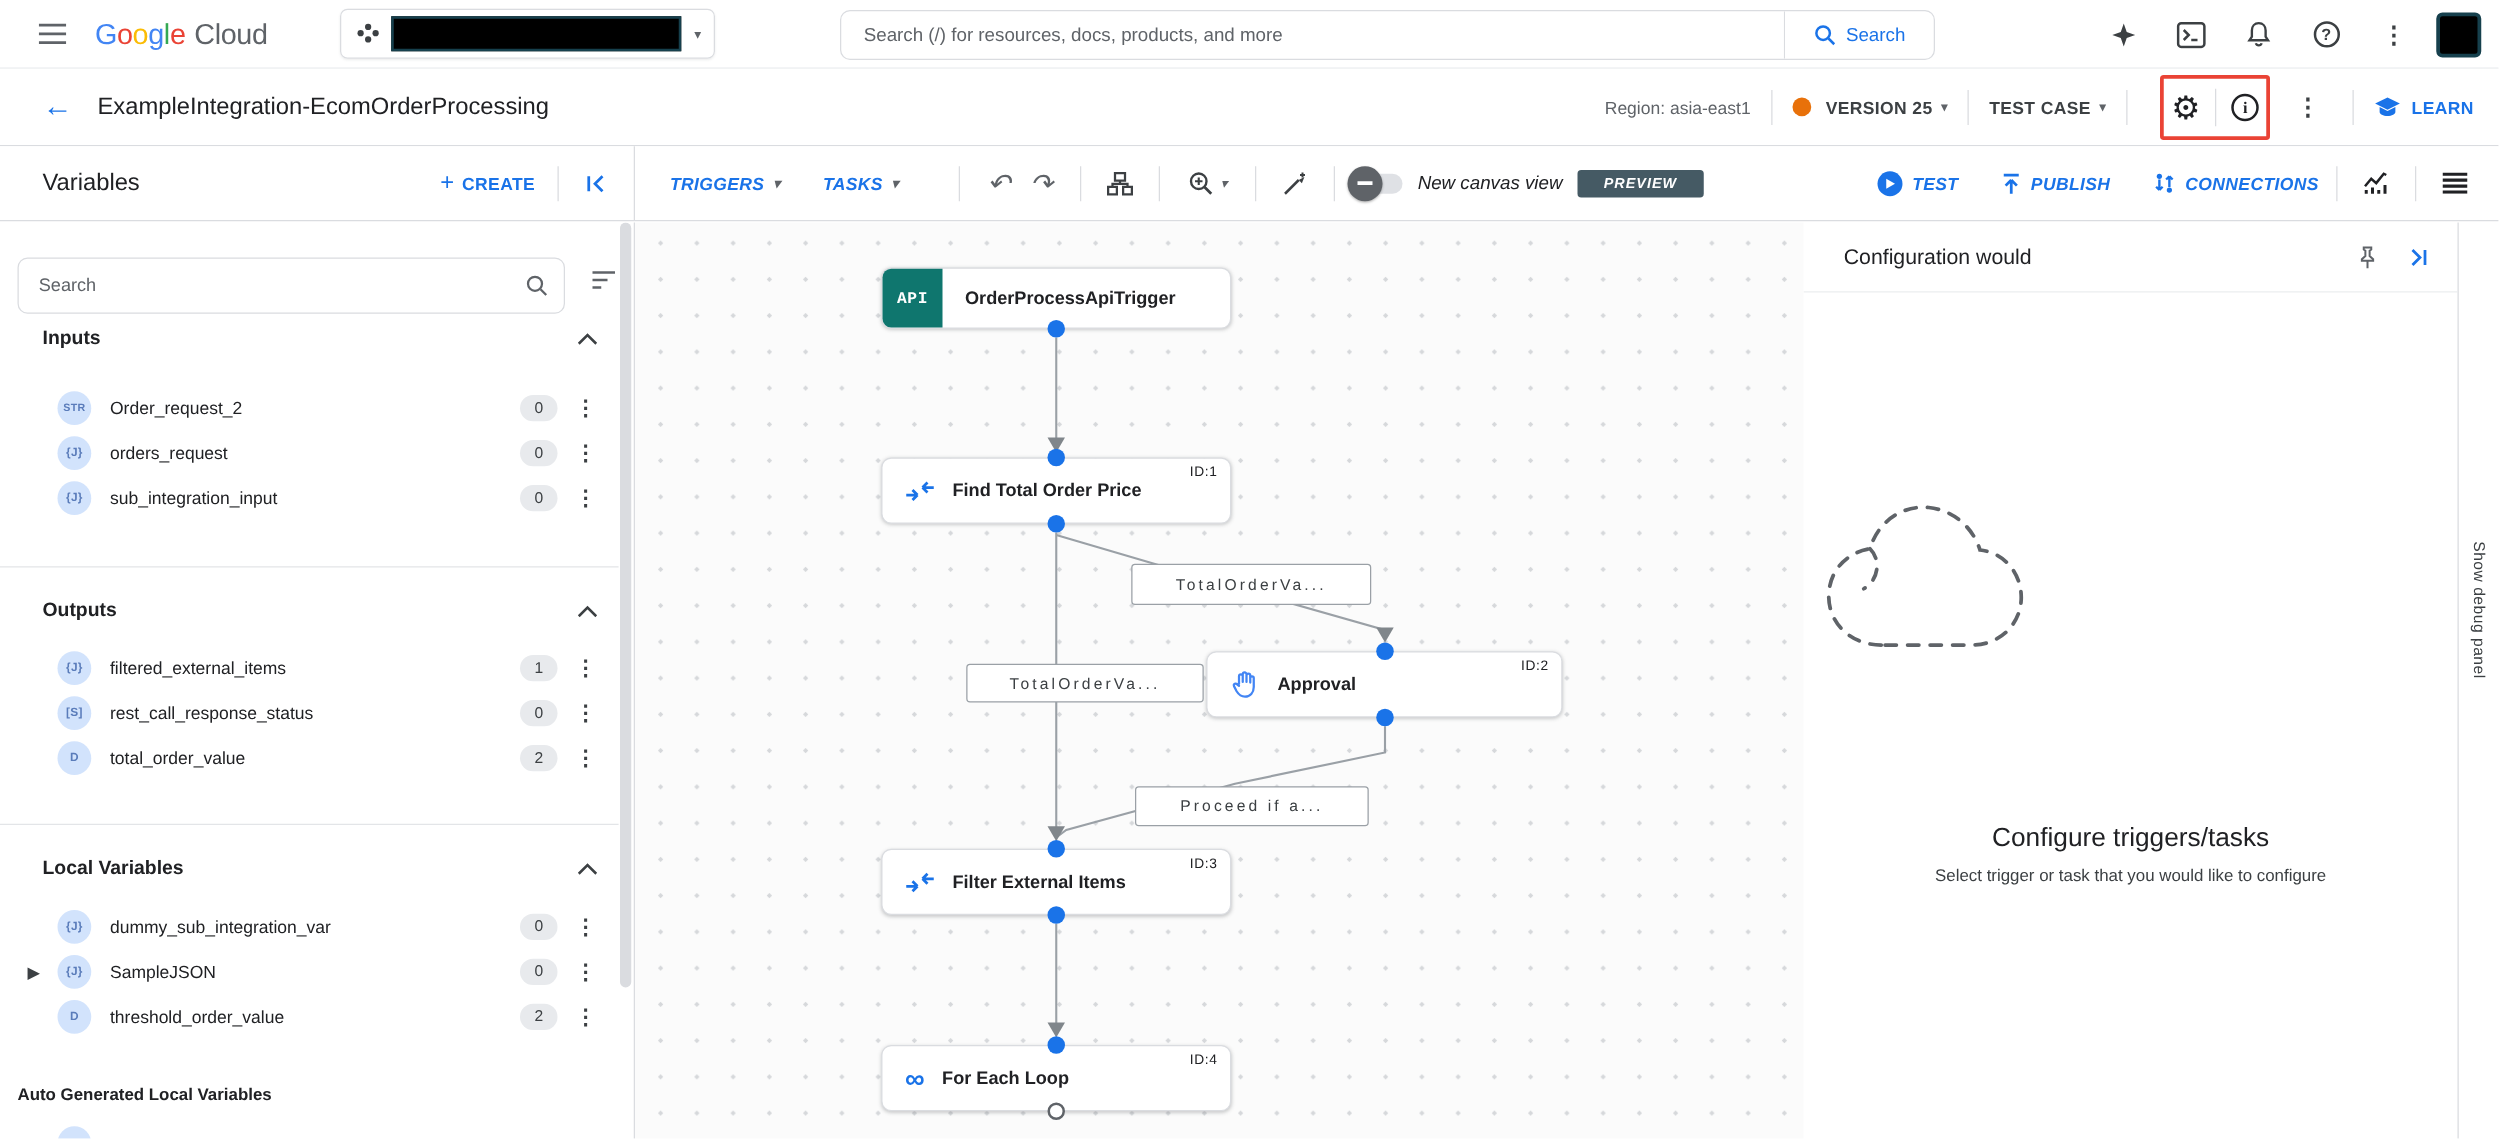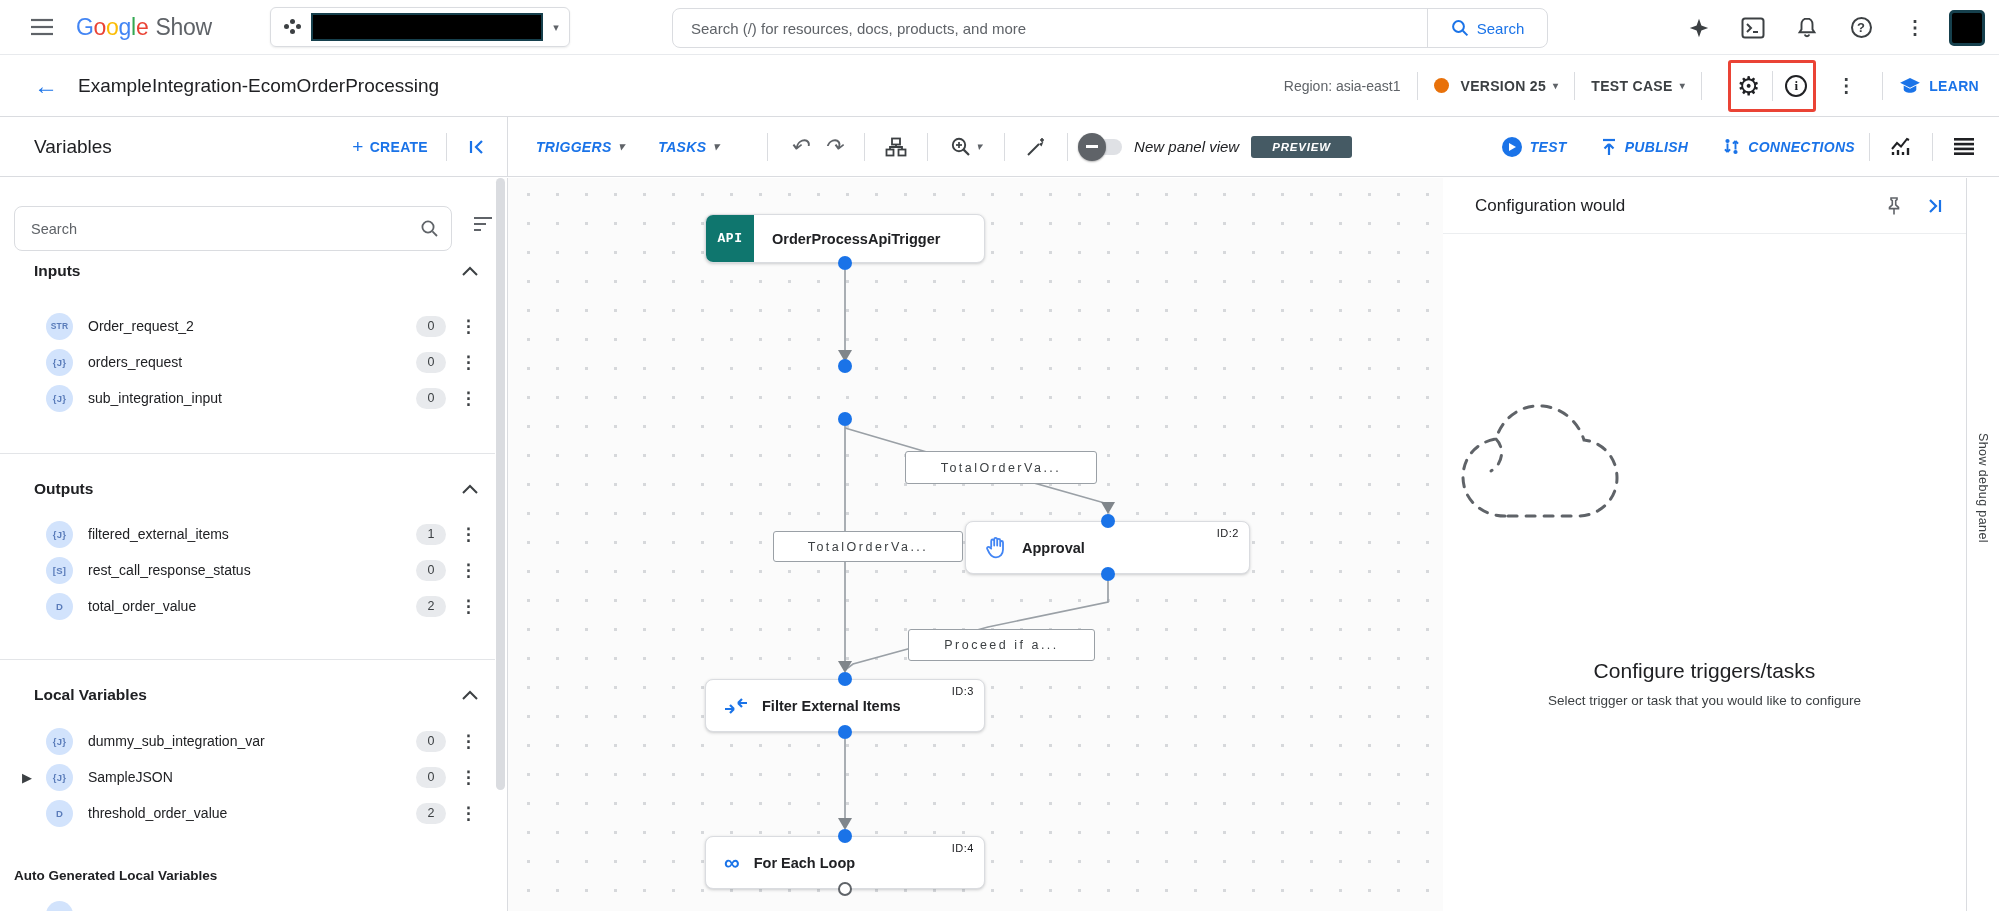--- a/index.html
+++ b/index.html
@@ -162,21 +162,21 @@
           </g>
         </svg>
     </div>
     <div class="logo">
       <span class="lg c-blue">G</span>
         <span class="lg c-red">o</span>
         <span class="lg c-yel">o</span>
         <span class="lg c-blue">g</span>
         <span class="lg c-grn">l</span>
         <span class="lg c-red">e</span>
-      <span class="cloud">Show</span>
+      <span class="cloud">Cloud</span>
     </div>
     <div class="proj-select">
       <span class="proj-dots">
           <i></i>
           <i></i>
           <i></i>
           <i></i>
         </span>
       <span class="redacted"></span>
       <span class="caret">▾</span>
@@ -311,21 +311,21 @@
         <svg width="22" height="22" viewBox="0 0 22 22">
             <line x1="3" y1="19" x2="14" y2="8" stroke="#3c4043" stroke-width="2"></line>
             <path d="M14 8 l2.5 2.5 l2 -5 z" fill="#3c4043"></path>
             <path d="M17 2 v4 M15 4 h4" stroke="#3c4043" stroke-width="1.6"></path>
           </svg>
       </span>
       <span class="vdiv"></span>
       <span class="toggle">
           <span class="knob"></span>
         </span>
-      <span class="ncv-label">New panel view</span>
+      <span class="ncv-label">New canvas view</span>
       <span class="preview-badge">PREVIEW</span>
       <span class="tool-right">
         <span class="act-link">
           <span class="play-circ"></span>
           <span>TEST</span>
         </span>
         <span class="act-link">
           <svg width="16" height="18" viewBox="0 0 16 18">
               <line x1="2" y1="2" x2="14" y2="2" stroke="#1a73e8" stroke-width="2.2"></line>
               <path d="M8 17 V6 M8 6 L3.5 10.5 M8 6 L12.5 10.5" fill="none" stroke="#1a73e8" stroke-width="2.2"></path>
@@ -495,20 +495,32 @@
           <polygon points="330,640 344,640 337,652"></polygon>
           <polygon points="593,324 607,324 600,336"></polygon>
         </g>
       </svg>
 
       <div class="node" style="left:197px;top:36px;width:280px;height:49px">
         <span class="trig-icon">API</span>
         <span class="node-label">OrderProcessApiTrigger</span>
       </div>
 
+      <div class="node" style="left:197px;top:188px;width:280px;height:53px">
+        <span class="node-id">ID:1</span>
+        <span class="task-icon">
+          <svg width="24" height="20" viewBox="0 0 24 20">
+              <g stroke="#1a73e8" stroke-width="2.2" fill="none">
+                <path d="M1 13 H10 M10 13 l-4 -4 M10 13 l-4 4"></path>
+                <path d="M23 7 H14 M14 7 l4 -4 M14 7 l4 4"></path>
+              </g>
+            </svg>
+        </span>
+        <span class="node-label">Find Total Order Price</span>
+      </div>
 
       <div class="node" style="left:457px;top:343px;width:285px;height:53px">
         <span class="node-id">ID:2</span>
         <span class="task-icon">
           <svg width="24" height="26" viewBox="0 0 24 26">
               <path d="M7.2 12 V6 a1.5 1.5 0 0 1 3 0 V10.5 M10.2 10.5 V4.4 a1.5 1.5 0 0 1 3 0 V10.5 M13.2 10.5 V5.4 a1.5 1.5 0 0 1 3 0 V11 M16.2 11 V7.4 a1.4 1.4 0 0 1 2.8 0 V14.5 c0 4.6 -2.9 7.8 -7 7.8 c-3.3 0 -4.9 -1.4 -6.7 -4.3 L3.2 13.9 c-.7 -1.2 .6 -2.5 1.9 -1.9 l2.1 1.6" fill="none" stroke="#4285f4" stroke-width="1.8" stroke-linecap="round" stroke-linejoin="round"></path>
             </svg>
         </span>
         <span class="node-label">Approval</span>
       </div>

